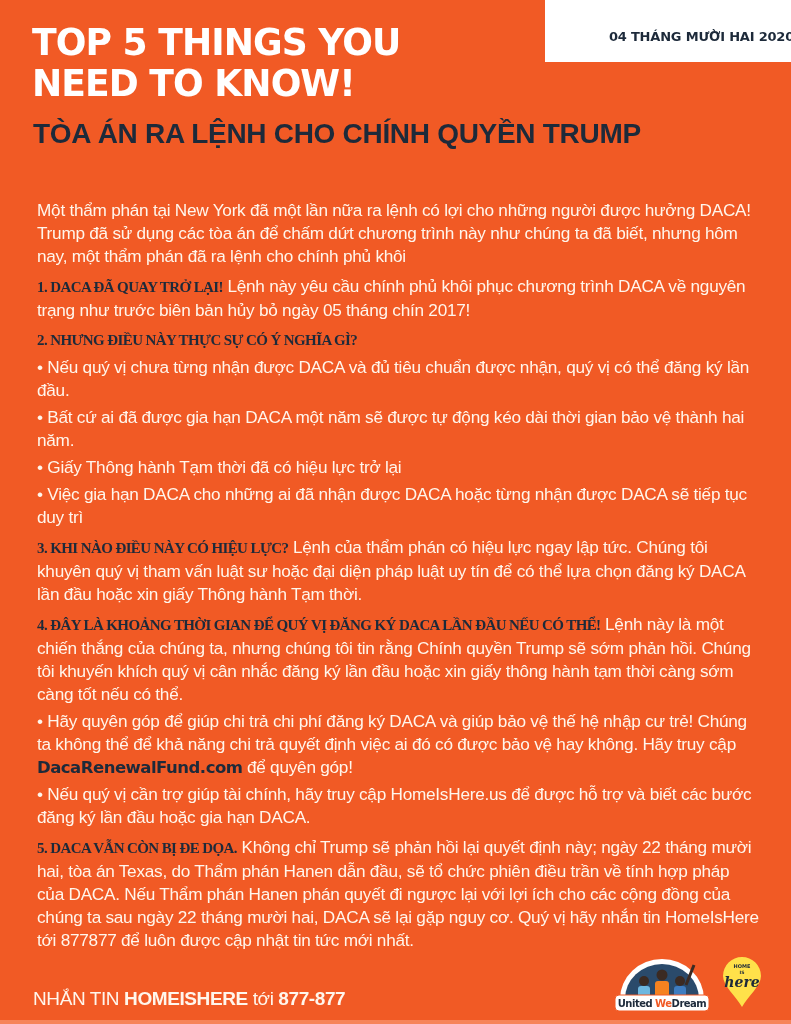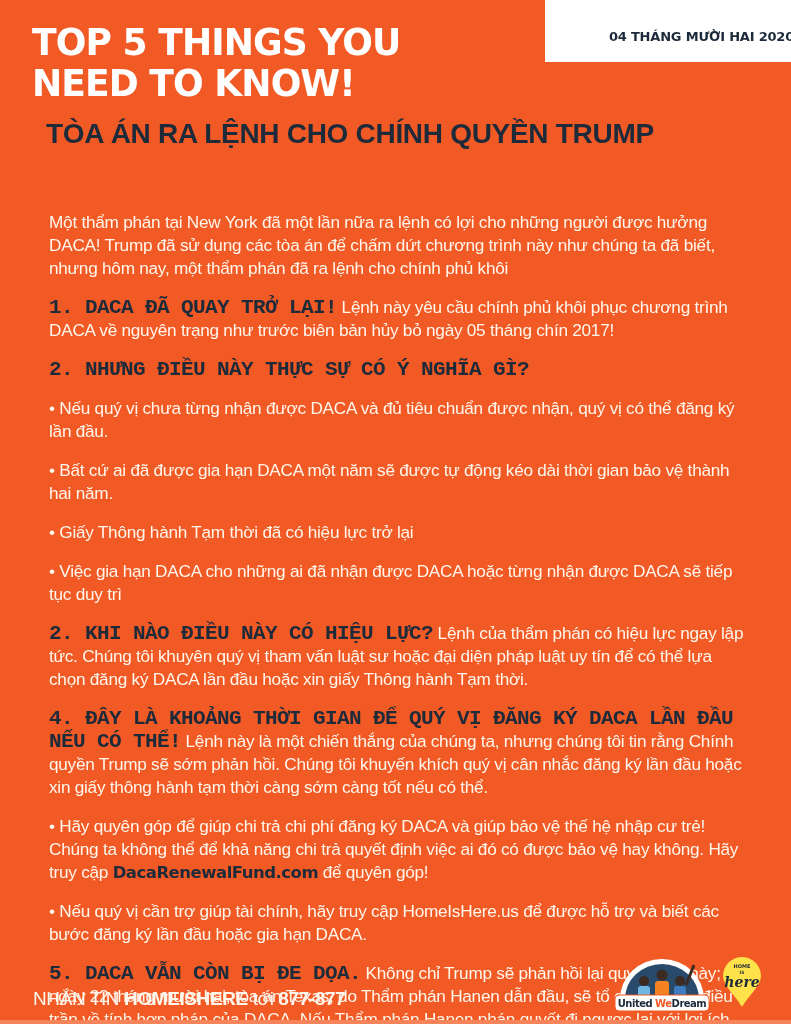--- a/index.html
+++ b/index.html
@@ -20,34 +20,34 @@
     font-size: 13px; color: #1D2A3A; letter-spacing: -0.2px;
     margin-bottom: 18px;
   }
   .title {
     position: absolute; left: 32px; top: 22px; margin: 0;
     font-family: "DejaVu Sans", sans-serif; font-weight: bold;
     font-size: 38px; line-height: 41px; color: #FFFFFF; letter-spacing: -1px;
     transform: scaleX(0.95); transform-origin: left top;
   }
   .subtitle {
-    position: absolute; left: 46px; top: 112px; margin: 0;
+    position: absolute; left: 33px; top: 112px; margin: 0;
     font-family: "Liberation Sans", sans-serif; font-weight: bold;
     font-size: 28px; line-height: 43px; color: #1D2A3A; letter-spacing: -0.3px;
   }
   .content {
     position: absolute; left: 33px; top: 195px; width: 730px;
     font-size: 17.2px; line-height: 23px; letter-spacing: -0.25px;
   }
-  .content p { margin: 16px; }
+  .content p { margin: 4px; }
   .intro { margin-bottom: 7px !important; }
   .section { margin-bottom: 7px; }
   .sec-h {
-    font-family: Liberation Mono, monospace; font-weight: bold; color: #1D2A3A;
-    font-size: 21px; letter-spacing: -0.6px;
+    font-family: Liberation Serif, serif; font-weight: bold; color: #1D2A3A;
+    font-size: 15px; letter-spacing: -0.6px;
   }
   .bullet::before { content: "\2022  "; }
   .link-bold {
     font-family: "DejaVu Sans", sans-serif; font-weight: bold; color: #1D2A3A;
     font-size: 16.5px; letter-spacing: -0.5px;
   }
   .footer-text {
     position: absolute; left: 33px; top: 988px;
     font-size: 19px; color: #FFF6EC; letter-spacing: -0.4px;
   }
@@ -83,21 +83,21 @@
 
   <div class="section">
     <p class="sec-h">2. NHƯNG ĐIỀU NÀY THỰC SỰ CÓ Ý NGHĨA GÌ?</p>
     <p class="bullet">Nếu quý vị chưa từng nhận được DACA và đủ tiêu chuẩn được nhận, quý vị có thể đăng ký lần đầu.</p>
     <p class="bullet">Bất cứ ai đã được gia hạn DACA một năm sẽ được tự động kéo dài thời gian bảo vệ thành hai năm.</p>
     <p class="bullet">Giấy Thông hành Tạm thời đã có hiệu lực trở lại</p>
     <p class="bullet">Việc gia hạn DACA cho những ai đã nhận được DACA hoặc từng nhận được DACA sẽ tiếp tục duy trì</p>
   </div>
 
   <div class="section">
-    <p><span class="sec-h">2. KHI NÀO ĐIỀU NÀY CÓ HIỆU LỰC?</span><span> Lệnh của thẩm phán có hiệu lực ngay lập tức. Chúng tôi khuyên quý vị tham vấn luật sư hoặc đại diện pháp luật uy tín để có thể lựa chọn đăng ký DACA lần đầu hoặc xin giấy Thông hành Tạm thời.</span></p>
+    <p><span class="sec-h">3. KHI NÀO ĐIỀU NÀY CÓ HIỆU LỰC?</span><span> Lệnh của thẩm phán có hiệu lực ngay lập tức. Chúng tôi khuyên quý vị tham vấn luật sư hoặc đại diện pháp luật uy tín để có thể lựa chọn đăng ký DACA lần đầu hoặc xin giấy Thông hành Tạm thời.</span></p>
   </div>
 
   <div class="section">
     <p><span class="sec-h">4. ĐÂY LÀ KHOẢNG THỜI GIAN ĐỂ QUÝ VỊ ĐĂNG KÝ DACA LẦN ĐẦU NẾU CÓ THỂ!</span><span> Lệnh này là một chiến thắng của chúng ta, nhưng chúng tôi tin rằng Chính quyền Trump sẽ sớm phản hồi. Chúng tôi khuyến khích quý vị cân nhắc đăng ký lần đầu hoặc xin giấy thông hành tạm thời càng sớm càng tốt nếu có thể.</span></p>
     <p class="bullet"><span>Hãy quyên góp để giúp chi trả chi phí đăng ký DACA và giúp bảo vệ thế hệ nhập cư trẻ! Chúng ta không thể để khả năng chi trả quyết định việc ai đó có được bảo vệ hay không. Hãy truy cập </span><span class="link-bold">DacaRenewalFund.com</span><span> để quyên góp!</span></p>
     <p class="bullet">Nếu quý vị cần trợ giúp tài chính, hãy truy cập HomeIsHere.us để được hỗ trợ và biết các bước đăng ký lần đầu hoặc gia hạn DACA.</p>
   </div>
 
   <div class="section">
     <p><span class="sec-h">5. DACA VẪN CÒN BỊ ĐE DỌA.</span><span> Không chỉ Trump sẽ phản hồi lại quyết định này; ngày 22 tháng mười hai, tòa án Texas, do Thẩm phán Hanen dẫn đầu, sẽ tổ chức phiên điều trần về tính hợp pháp của DACA. Nếu Thẩm phán Hanen phán quyết đi ngược lại với lợi ích cho các cộng đồng của chúng ta sau ngày 22 tháng mười hai, DACA sẽ lại gặp nguy cơ. Quý vị hãy nhắn tin HomeIsHere tới 877877 để luôn được cập nhật tin tức mới nhất.</span></p>

